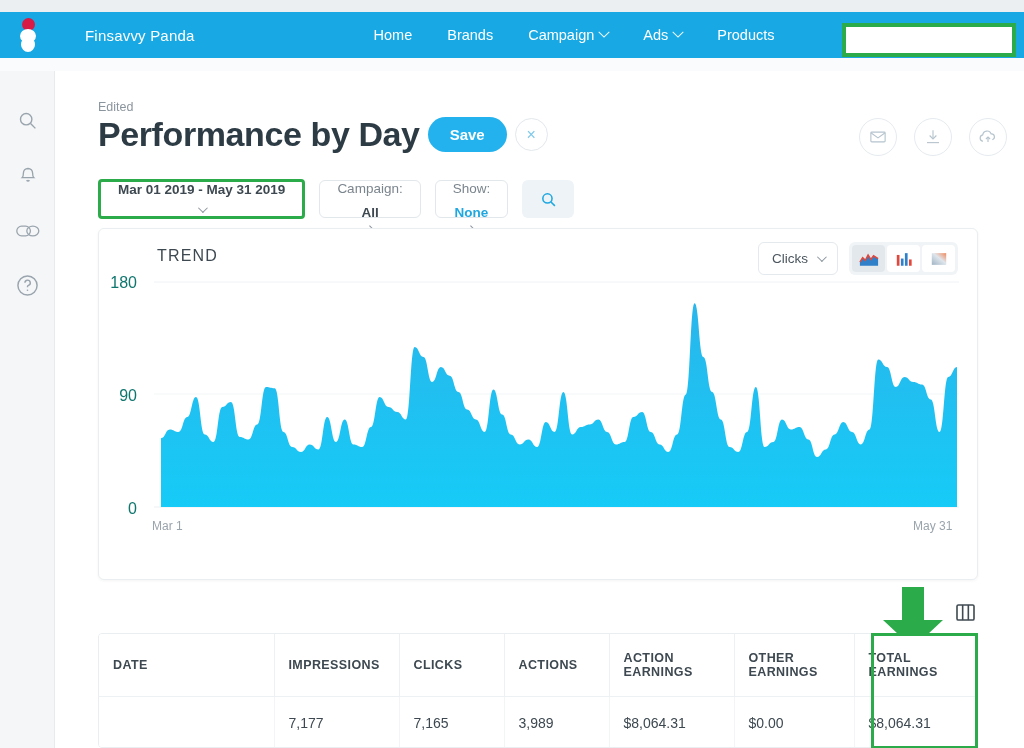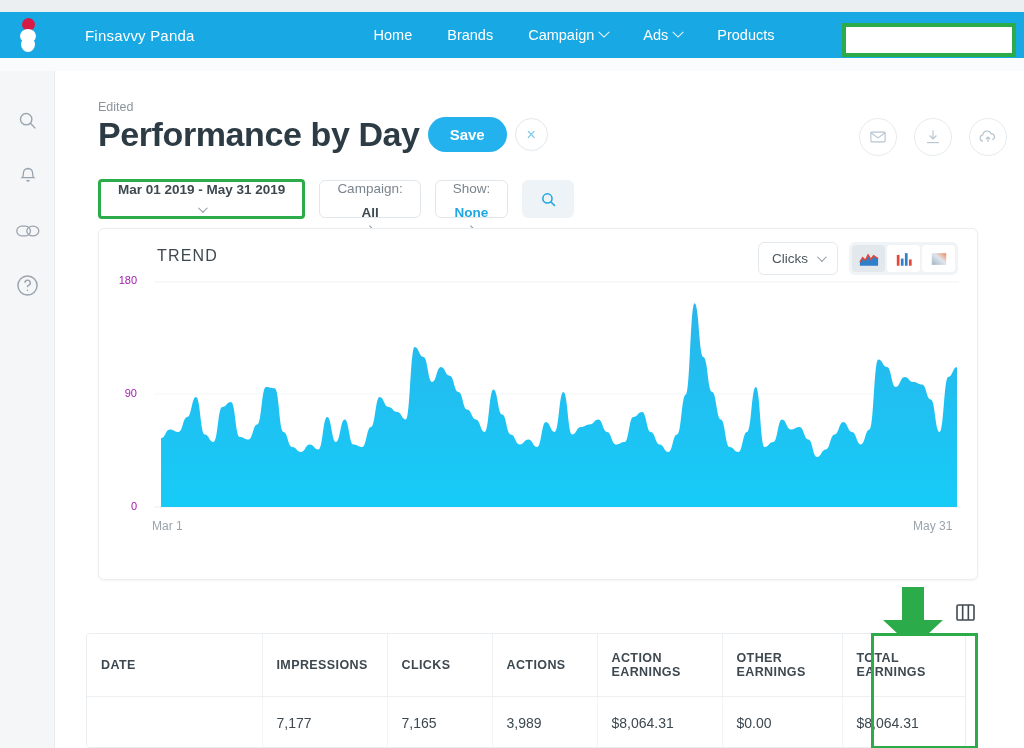--- a/index.html
+++ b/index.html
@@ -155,38 +155,38 @@
   }
   .ct-btn {
     width:33px; height:27px; border-radius:4px; display:flex; align-items:center;
     justify-content:center; cursor:pointer; background:transparent;
   }
   .ct-btn.active { background:#e3e8ed; }
   .ct-btn.white { background:#ffffff; }
 
   .plot { position:absolute; left:0; top:52px; width:880px; height:248px; }
   .ytick {
-    position:absolute; font-size:11px; color:#a21caf; text-align:right; width:42px;
+    position:absolute; font-size:16px; color:#0f766e; text-align:right; width:42px;
   }
   .xtick { position:absolute; font-size:12px; color:#9aa4ac; }
 
   
   .green-arrow {
     position:absolute; left:825px; top:516px; width:66px; height:62px;
   }
 
   
   .col-toggle {
     position:absolute; left:901px; top:533px; width:19px; height:17px;
     cursor:pointer;
   }
 
   
   .table-wrap {
-    position:absolute; left:31px; top:562px; width:880px; height:115px;
+    position:absolute; left:43px; top:562px; width:880px; height:115px;
     border:1px solid #eaeef1; border-radius:4px; background:#fff; overflow:hidden;
   }
   table { width:100%; border-collapse:collapse; table-layout:fixed; }
   thead th {
     font-size:12.5px; color:#3d4850; font-weight:bold; letter-spacing:.4px;
     padding:16px 14px; height:62px; vertical-align:middle;
     border-right:1px solid #eef1f4; border-bottom:1px solid #eef1f4;
     background:#fff;
   }
   thead th.l { text-align:left; }

